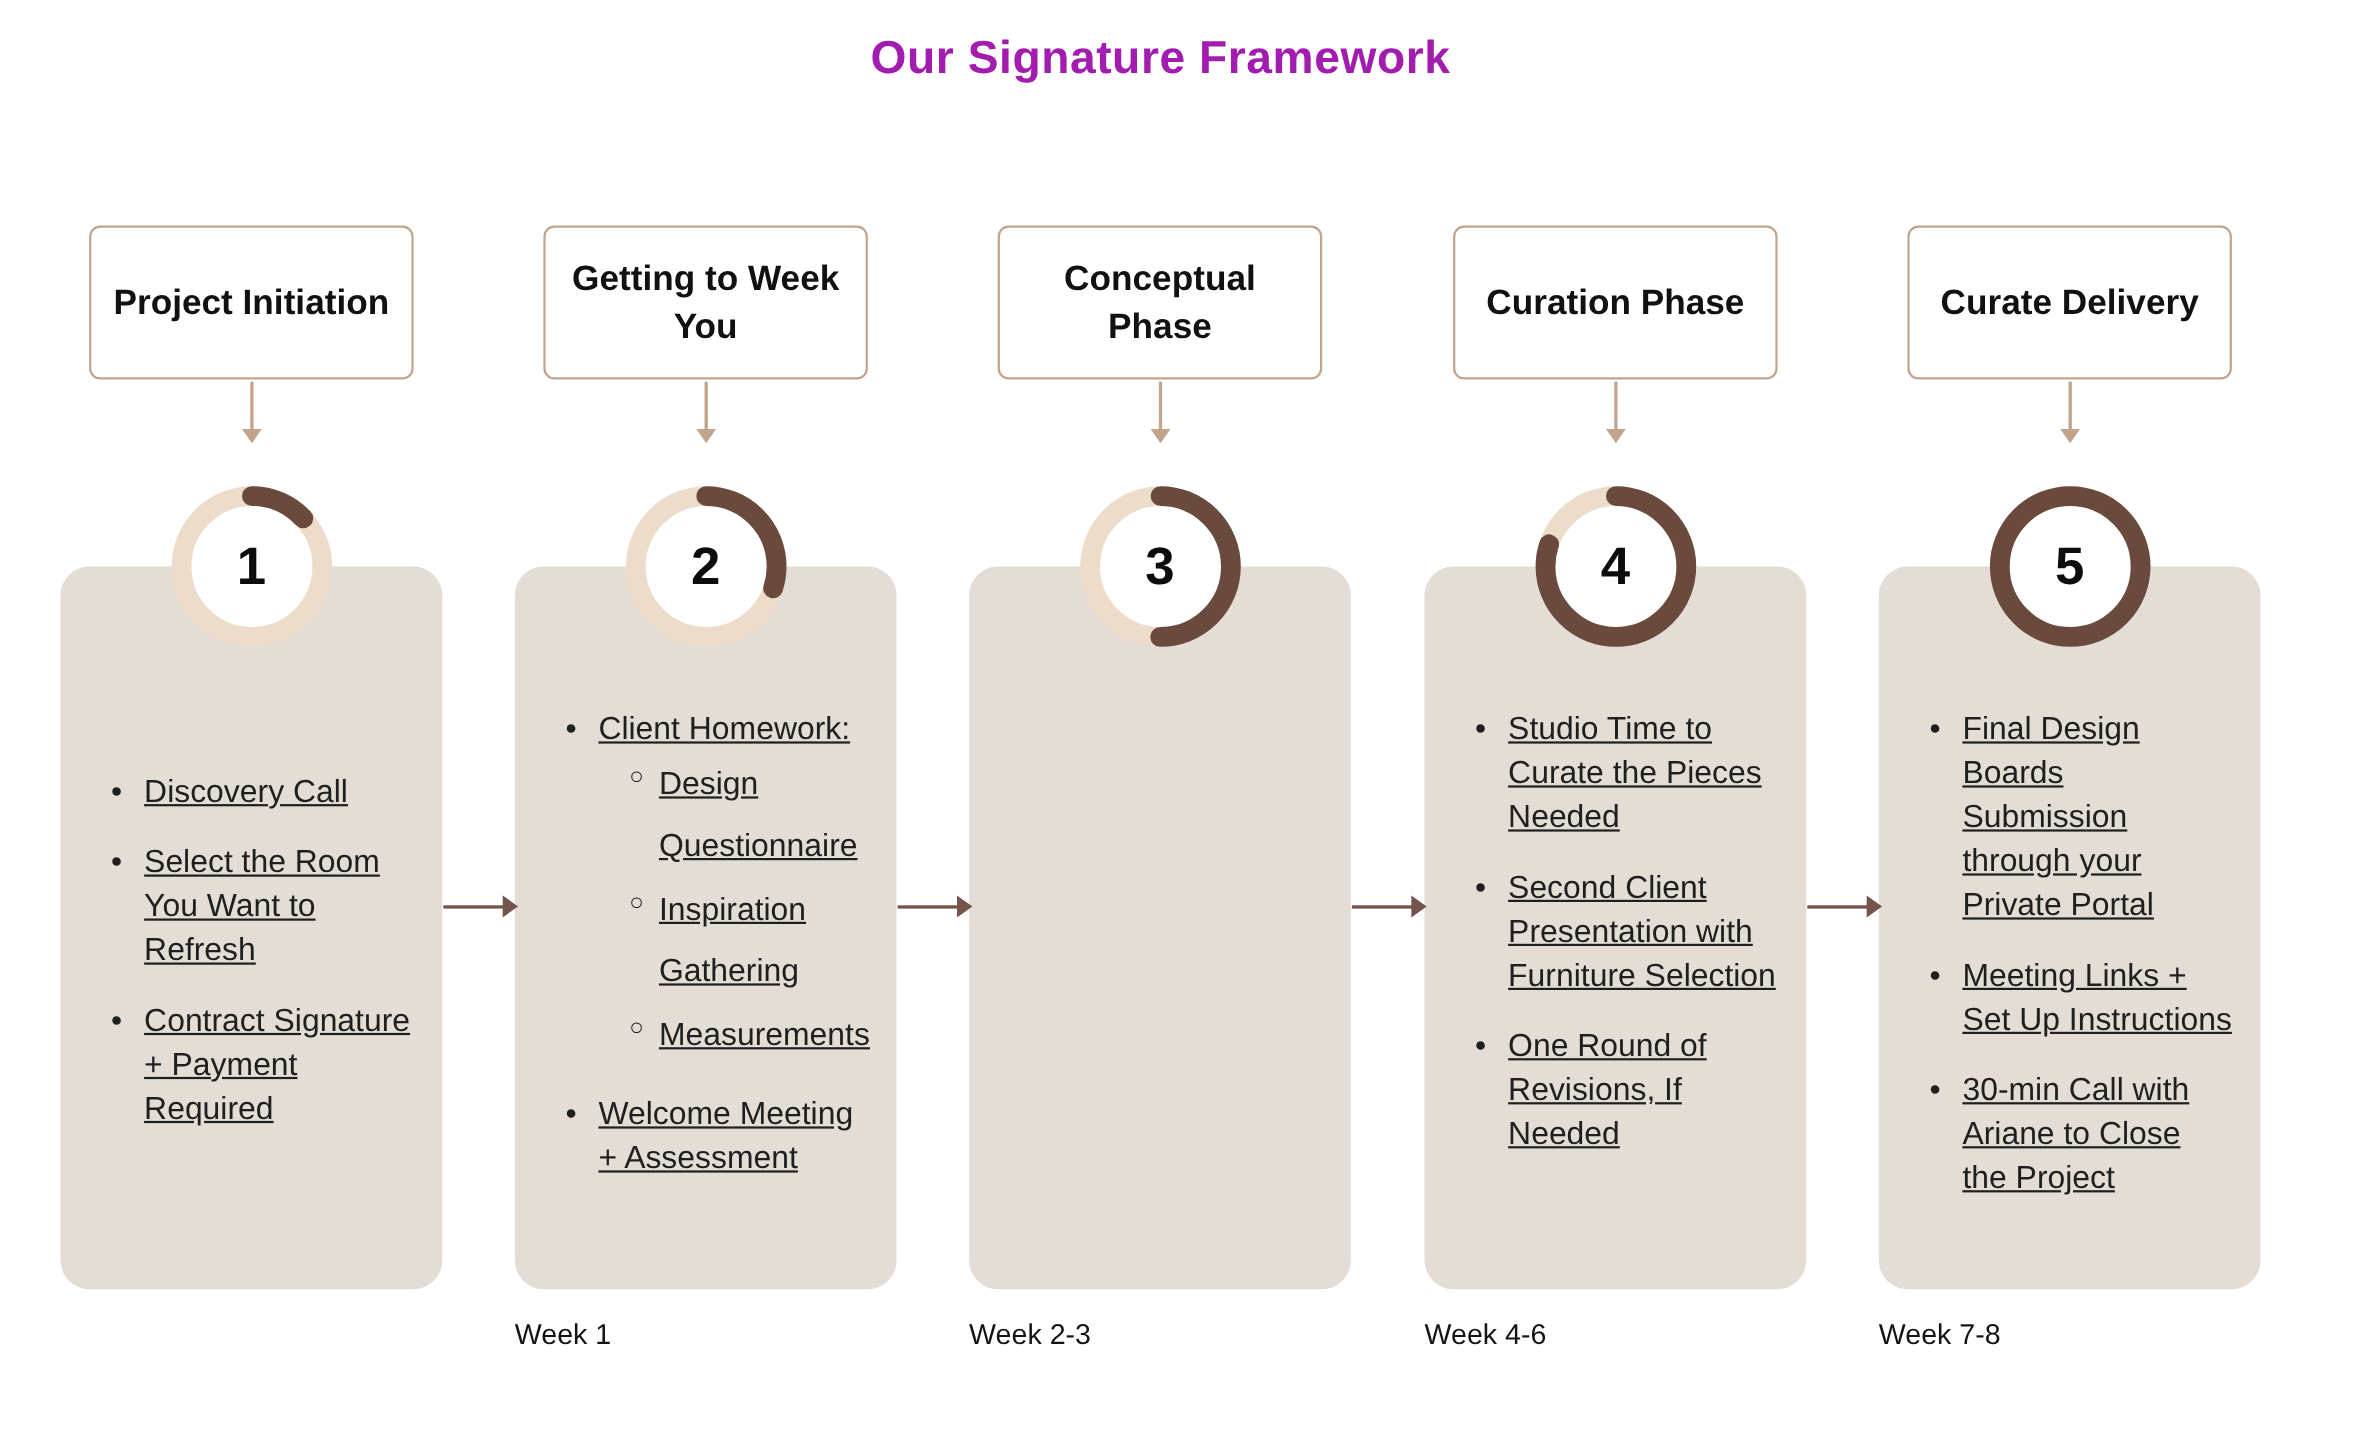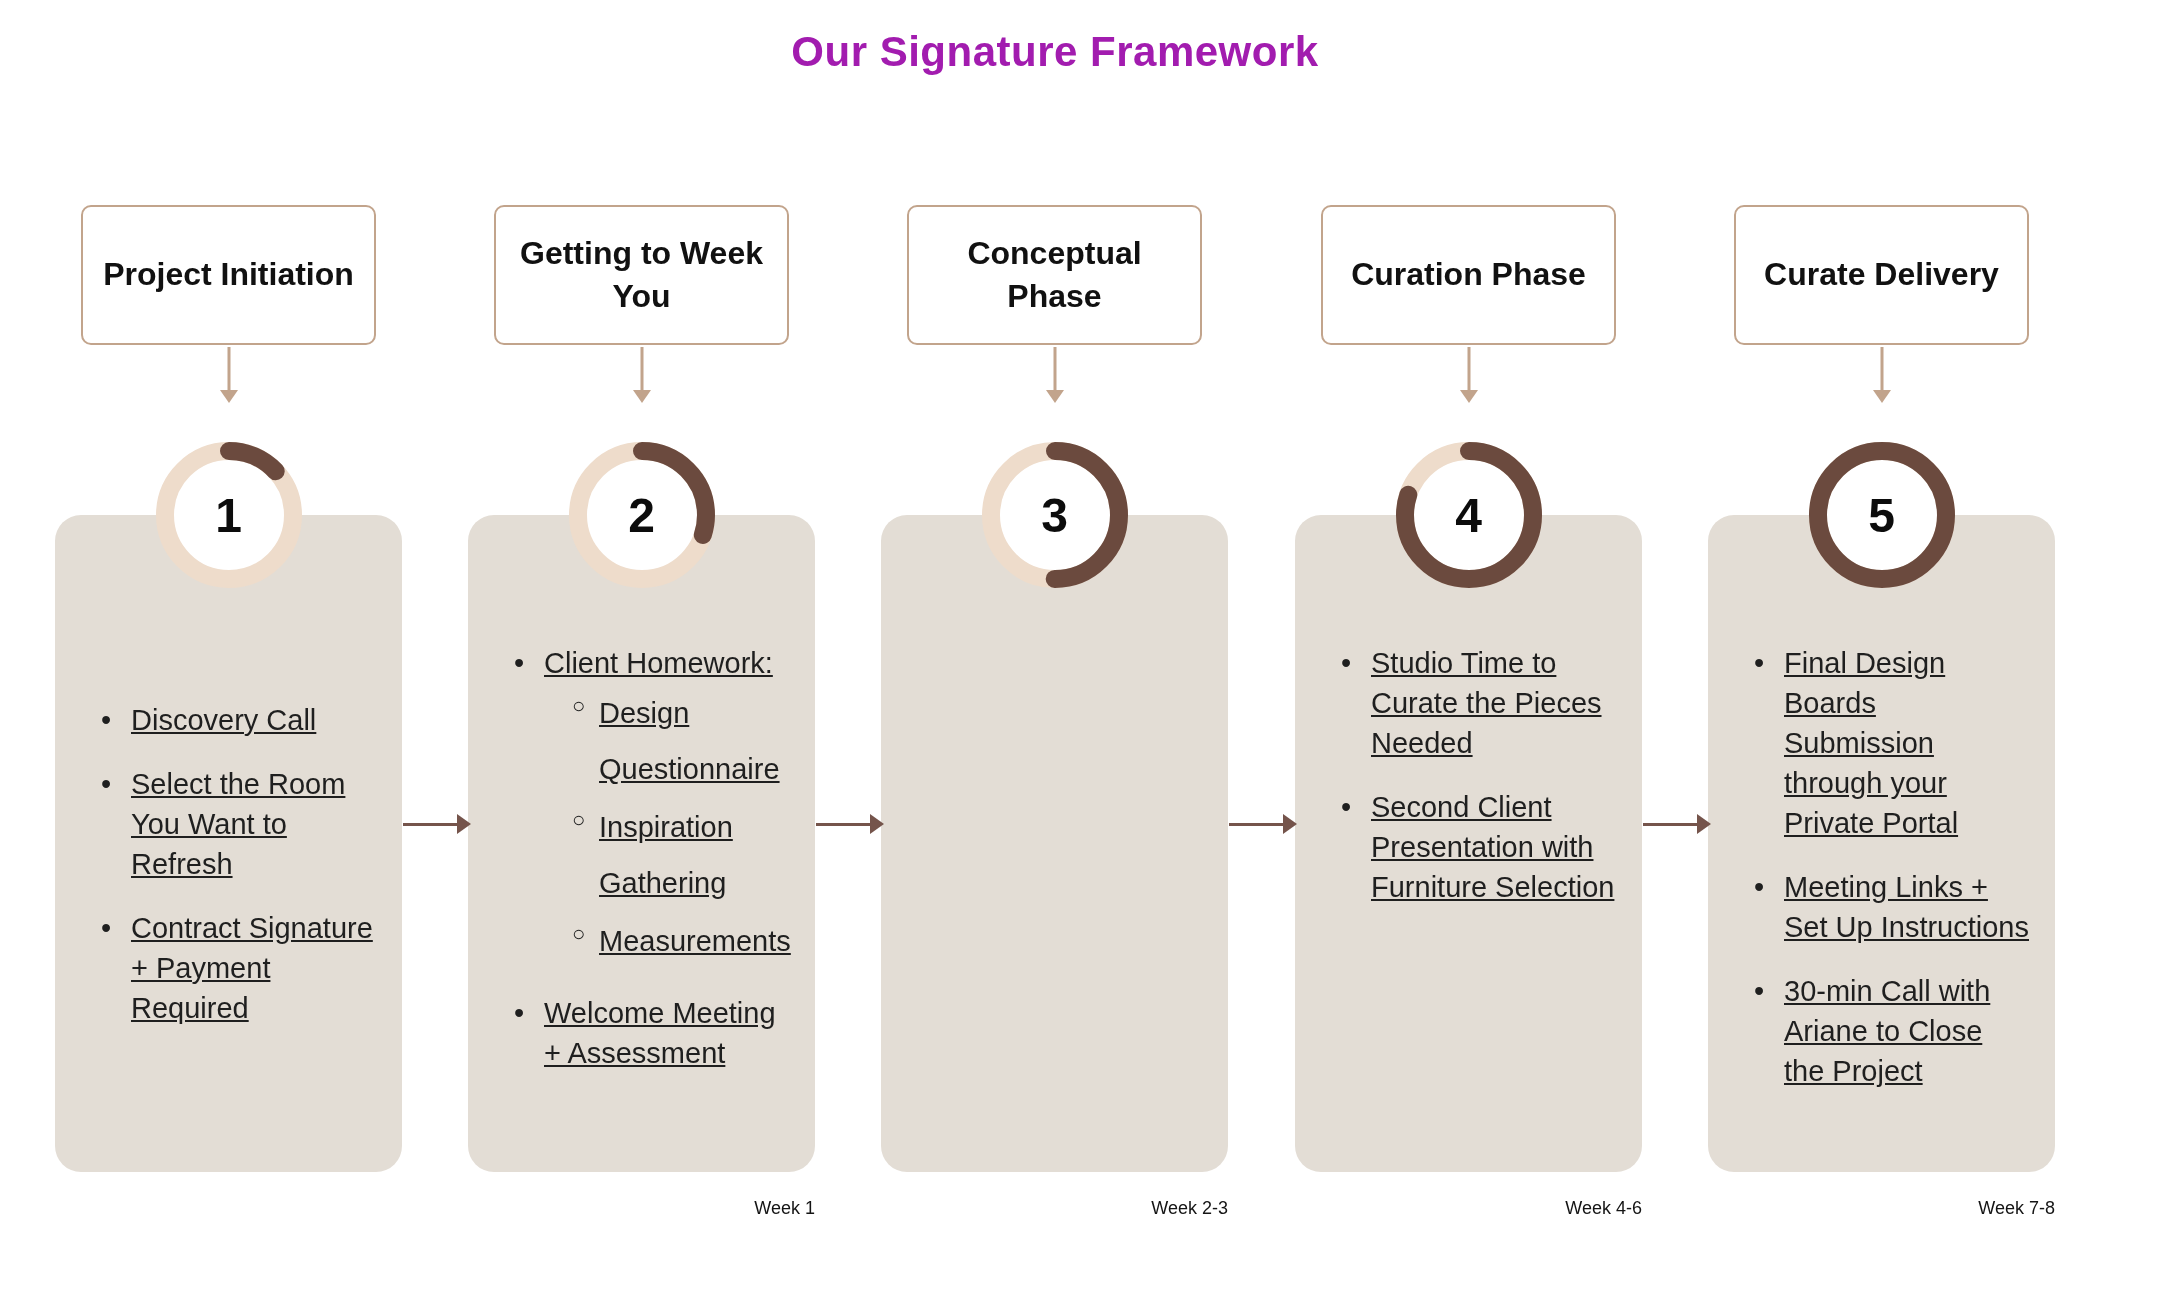--- a/index.html
+++ b/index.html
@@ -55,22 +55,22 @@
   }
   ul.sub-list{list-style:none;margin:0 0 0 28px;padding:0;}
   ul.sub-list > li{
     position:relative;padding-left:25px;margin:2px;
     font-size:29px;line-height:56px;color:#1f1f1f;
   }
   ul.sub-list > li::before{
     content:"\25CB";position:absolute;left:-2px;top:1px;font-size:22px;line-height:40px;color:#1f1f1f;
   }
   .week-label{
-    position:absolute;top:1198px;left:0;width:347px;text-align:right;
-    font-size:18px;color:#141414;
+    position:absolute;top:1198px;left:0;width:347px;text-align:left;
+    font-size:26px;color:#141414;
   }
   .flow-arrow{position:absolute;top:812px;width:68px;height:24px;}
   .flow-arrow .line{position:absolute;left:0;top:10.5px;height:3px;width:56px;background:#75544b;}
   .flow-arrow .tip{
     position:absolute;right:0;top:2px;width:0;height:0;
     border-top:10px solid transparent;border-bottom:10px solid transparent;
     border-left:14px solid #75544b;
   }
 </style>
 </head>
@@ -163,20 +163,21 @@
       <svg width="160" height="160" viewBox="0 0 160 160">
         <circle cx="80" cy="80" r="64" fill="#ffffff" stroke="#eedccb" stroke-width="18"></circle>
         <circle cx="80" cy="80" r="64" fill="none" stroke="#6b4a3e" stroke-width="18" stroke-linecap="round" transform="rotate(-90 80 80)" stroke-dasharray="321.6990877275948 402.1238596594935"></circle>
       </svg>
       <div class="num">4</div>
     </div>
     <div class="card-body">
       <ul class="item-list">
             <li>Studio Time to Curate the Pieces Needed</li>
             <li>Second Client Presentation with Furniture Selection</li>
+            <li>One Round of Revisions, If Needed</li>
           </ul>
     </div>
     <div class="week-label">Week 4-6</div>
   </div>
       <div class="column col-4" style="left: 1708px;">
     <div class="head-box">
       <div class="label">Curate Delivery</div>
     </div>
     <div class="down-arrow">
       <div class="stem"></div>

